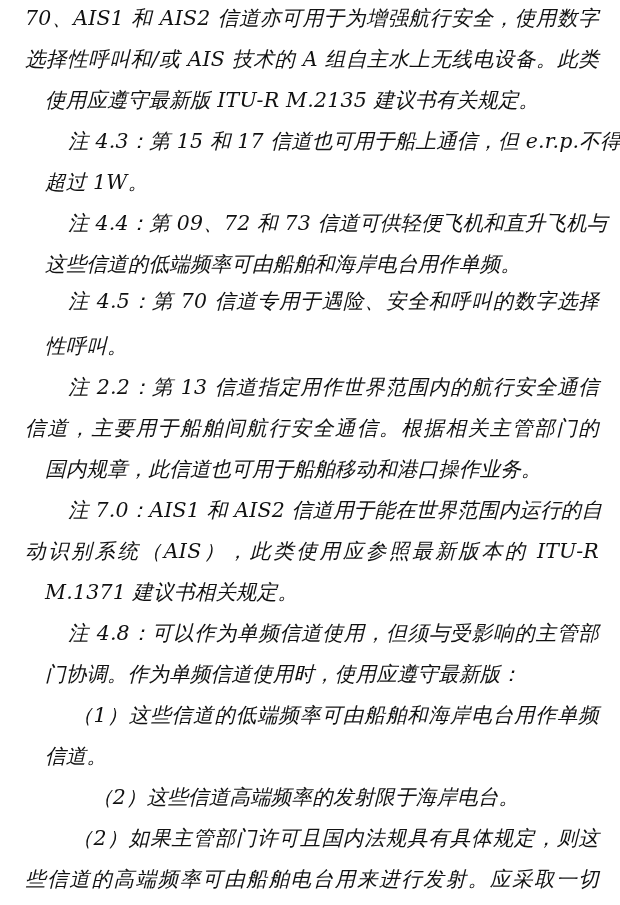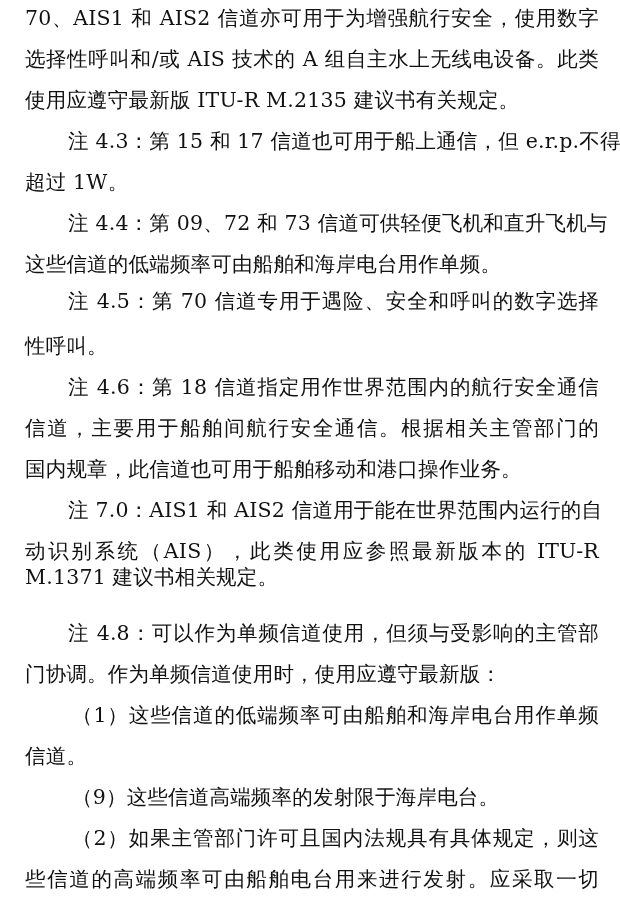--- a/index.html
+++ b/index.html
@@ -1,24 +1,24 @@
 <!DOCTYPE html>
 <html><head>
 <meta charset="utf-8">
 <style>
   html, body { margin: 0; padding: 0; background: #ffffff; }
   body { width: 620px; height: 905px; overflow: hidden; position: relative;
          font-family: "DejaVu Serif", "Liberation Serif", serif; color: #111; }
-  .page { position: absolute; left: 0; top: 0; width: 620px; height: 721px; }
+  .page { position: absolute; left: 0; top: 0; width: 620px; height: 721px; font-style: italic; }
   .line { position: absolute; left: 25px; width: 574px; height: 30px;
           font-size: 20.5px; line-height: 30px; white-space: nowrap;
           text-align: justify; text-align-last: justify; letter-spacing: 0.2px; }
   .line.indent { left: 68px; width: 531px; }
   .line.indent-paren { left: 72px; width: 527px; }
-  .line.last { text-align-last: left; width: auto; }
+  .line.last { text-align-last: left; width: auto; margin-left: 20px; }
 </style>
 </head>
 <body>
 
 <div class="page">
 
   <div>
     <div class="line" style="top:3px">70、AIS1 和 AIS2 信道亦可用于为增强航行安全，使用数字</div>
     <div class="line" style="top:44px">选择性呼叫和/或 AIS 技术的 A 组自主水上无线电设备。此类</div>
     <div class="line last" style="top:85px">使用应遵守最新版 ITU-R M.2135 建议书有关规定。</div>
@@ -33,43 +33,43 @@
     <div class="line indent" style="top:208px">注 4.4：第 09、72 和 73 信道可供轻便飞机和直升飞机与</div>
     <div class="line last" style="top:249px">这些信道的低端频率可由船舶和海岸电台用作单频。</div>
   </div>
 
   <div>
     <div class="line indent" style="top:286px">注 4.5：第 70 信道专用于遇险、安全和呼叫的数字选择</div>
     <div class="line last" style="top:331px">性呼叫。</div>
   </div>
 
   <div>
-    <div class="line indent" style="top:372px">注 4.6：第 18 信道指定用作世界范围内的航行安全通信</div>
+    <div class="line indent" style="top:372px">注 2.2：第 13 信道指定用作世界范围内的航行安全通信</div>
     <div class="line" style="top:413px">信道，主要用于船舶间航行安全通信。根据相关主管部门的</div>
     <div class="line last" style="top:454px">国内规章，此信道也可用于船舶移动和港口操作业务。</div>
   </div>
 
   <div>
     <div class="line indent" style="top:495px">注 7.0：AIS1 和 AIS2 信道用于能在世界范围内运行的自</div>
     <div class="line" style="top:536px">动识别系统（AIS），此类使用应参照最新版本的 ITU-R</div>
-    <div class="line last" style="top:562px">M.1371 建议书相关规定。</div>
+    <div class="line last" style="top:577px">M.1371 建议书相关规定。</div>
   </div>
 
   <div>
     <div class="line indent" style="top:618px">注 4.8：可以作为单频信道使用，但须与受影响的主管部</div>
     <div class="line last" style="top:659px">门协调。作为单频信道使用时，使用应遵守最新版：</div>
   </div>
 
   <div>
     <div class="line indent-paren" style="top:700px">（1）这些信道的低端频率可由船舶和海岸电台用作单频</div>
     <div class="line last" style="top:741px">信道。</div>
   </div>
 
   <div>
-    <div class="line indent-paren last" style="top:782px">（9）这些信道高端频率的发射限于海岸电台。</div>
+    <div class="line indent-paren last" style="top:782px">（2）这些信道高端频率的发射限于海岸电台。</div>
   </div>
 
   <div>
     <div class="line indent-paren" style="top:823px">（2）如果主管部门许可且国内法规具有具体规定，则这</div>
     <div class="line" style="top:864px">些信道的高端频率可由船舶电台用来进行发射。应采取一切</div>
   </div>
 
 </div>
 
 </body></html>

